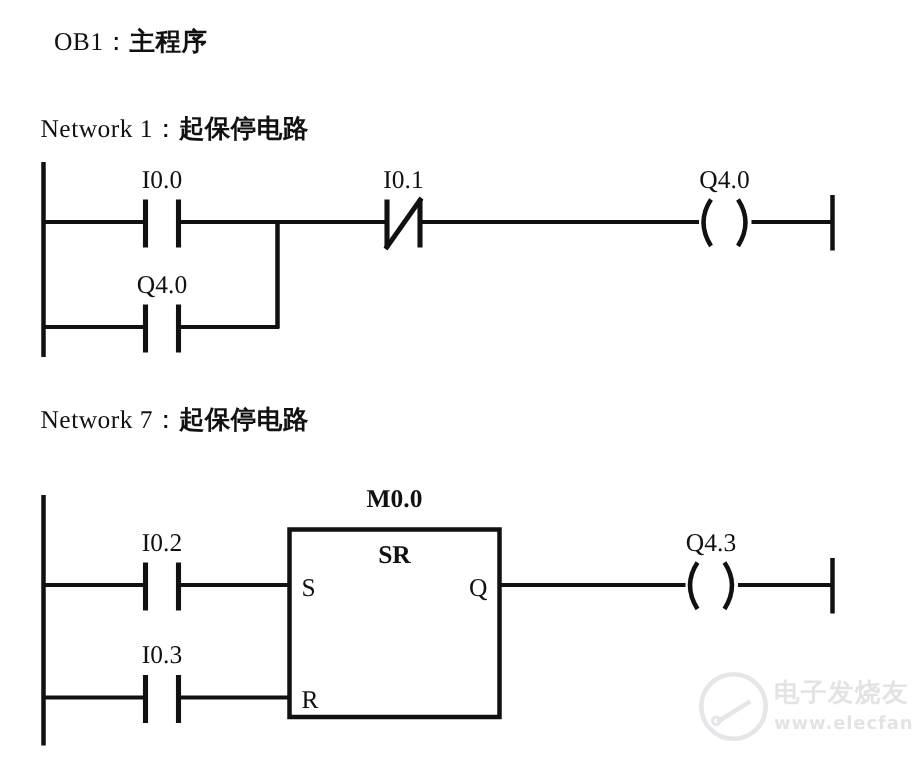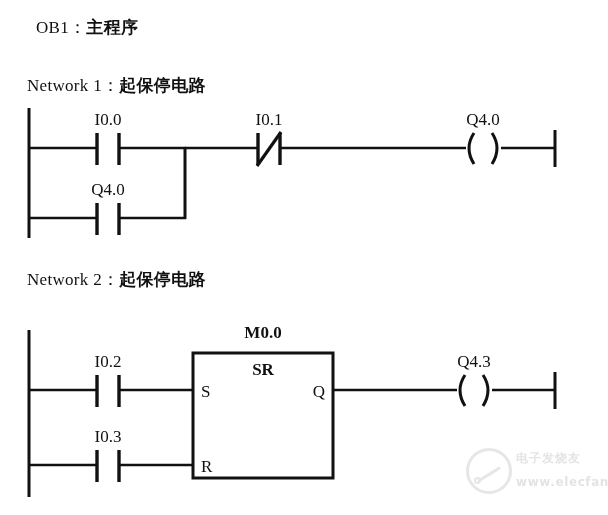--- a/index.html
+++ b/index.html
@@ -141,21 +141,21 @@
     width: 7px; height: 7px;
     border: 2px solid #6f6f86;
     border-radius: 50%;
     box-sizing: border-box;
   }
   #wm-cn {
     position: absolute;
     left: 50px;
     top: 6px;
     font-family: "DejaVu Sans", "Liberation Sans", sans-serif;
-    font-size: 12px;
+    font-size: 17px;
     font-weight: bold;
     color: #5d5d72;
     letter-spacing: 1px;
     white-space: nowrap;
   }
   #wm-url {
     position: absolute;
     left: 50px;
     top: 31px;
     font-family: "DejaVu Sans", "Liberation Sans", sans-serif;
@@ -173,21 +173,21 @@
 
   <div class="hdr" id="title-ob1">
     <span class="lat">OB1</span><span class="lat">：</span><span class="cjk">主程序</span>
   </div>
 
   <div class="hdr" id="title-net1">
     <span class="lat">Network 1</span><span class="lat">：</span><span class="cjk">起保停电路</span>
   </div>
 
   <div class="hdr" id="title-net2">
-    <span class="lat">Network 2</span><span class="lat">：</span><span class="cjk">起保停电路</span>
+    <span class="lat">Network 7</span><span class="lat">：</span><span class="cjk">起保停电路</span>
   </div>
 
   <svg id="ladder" viewBox="0 0 608 515">
 
     <g>
 
       <line class="rail" x1="29" y1="108" x2="29" y2="238"></line>
 
       <line class="wire" x1="29" y1="148" x2="96" y2="148"></line>
 

